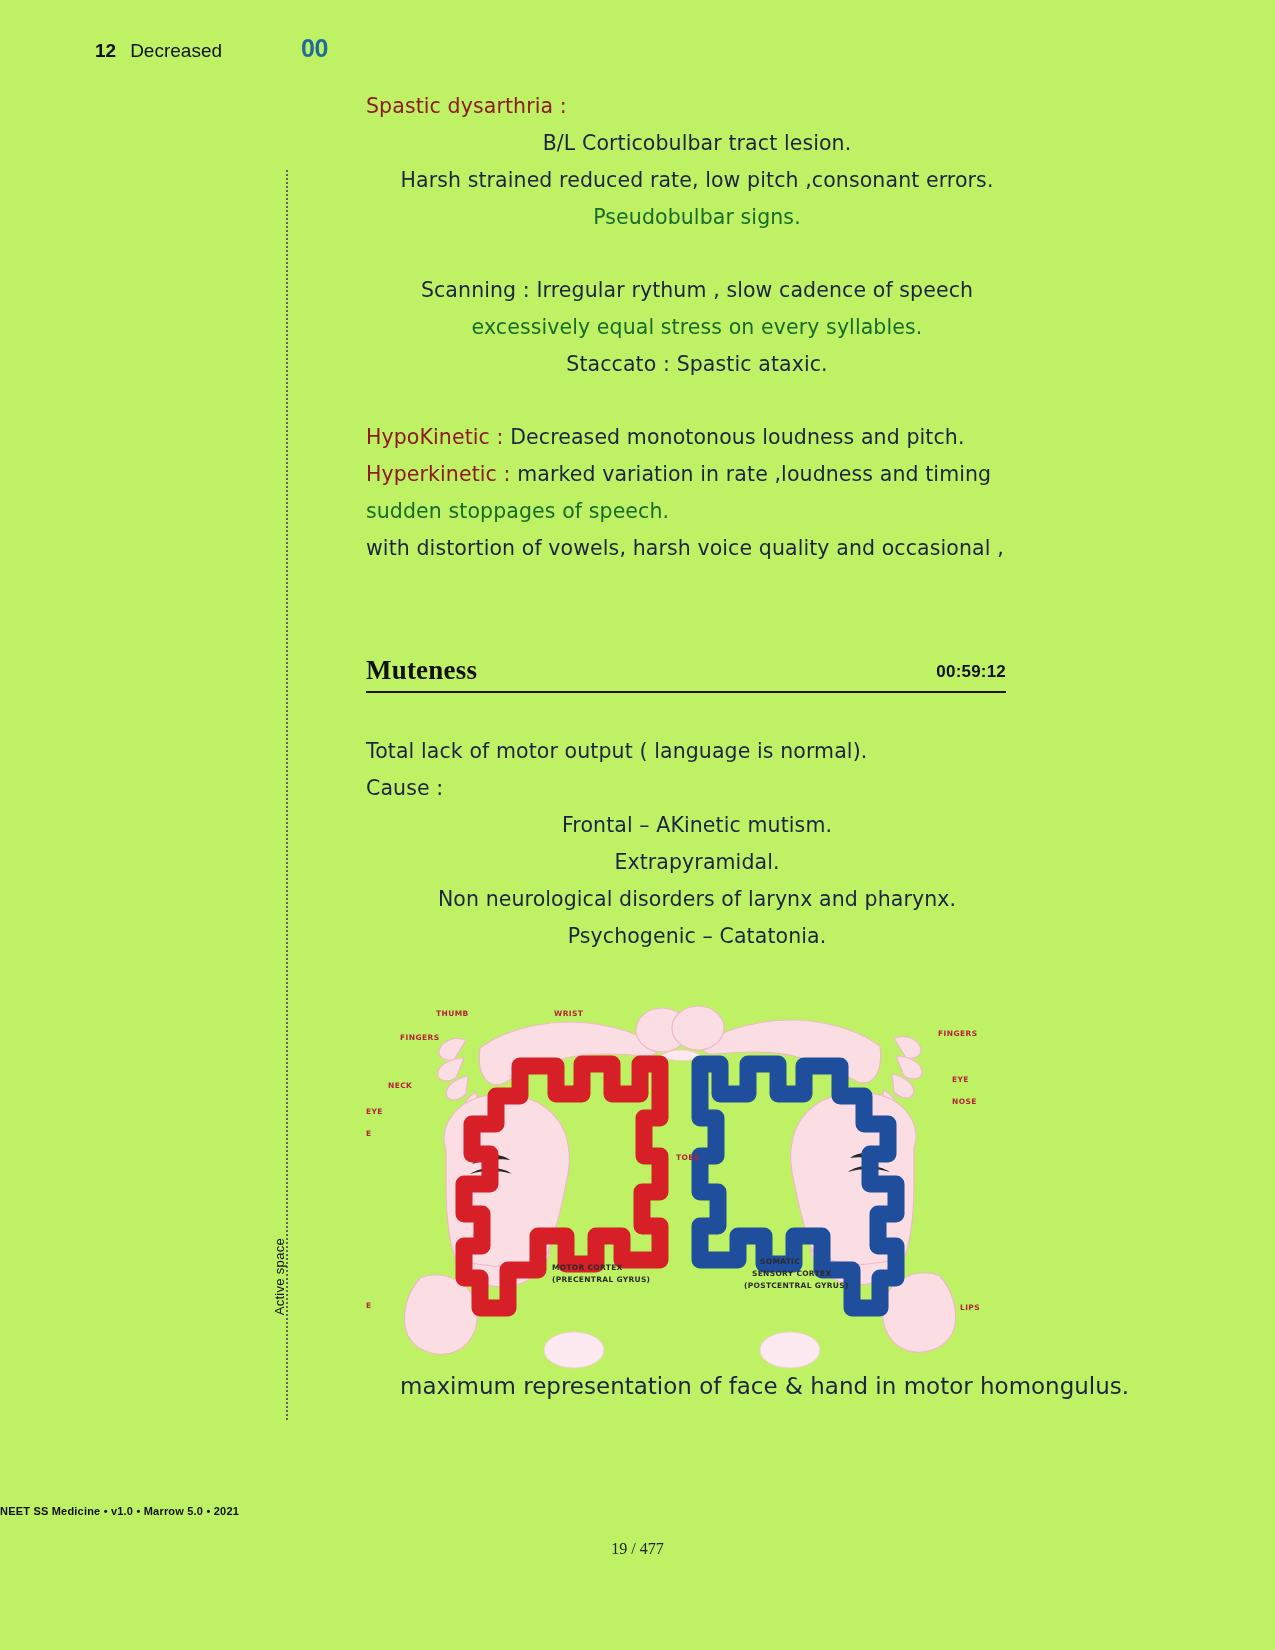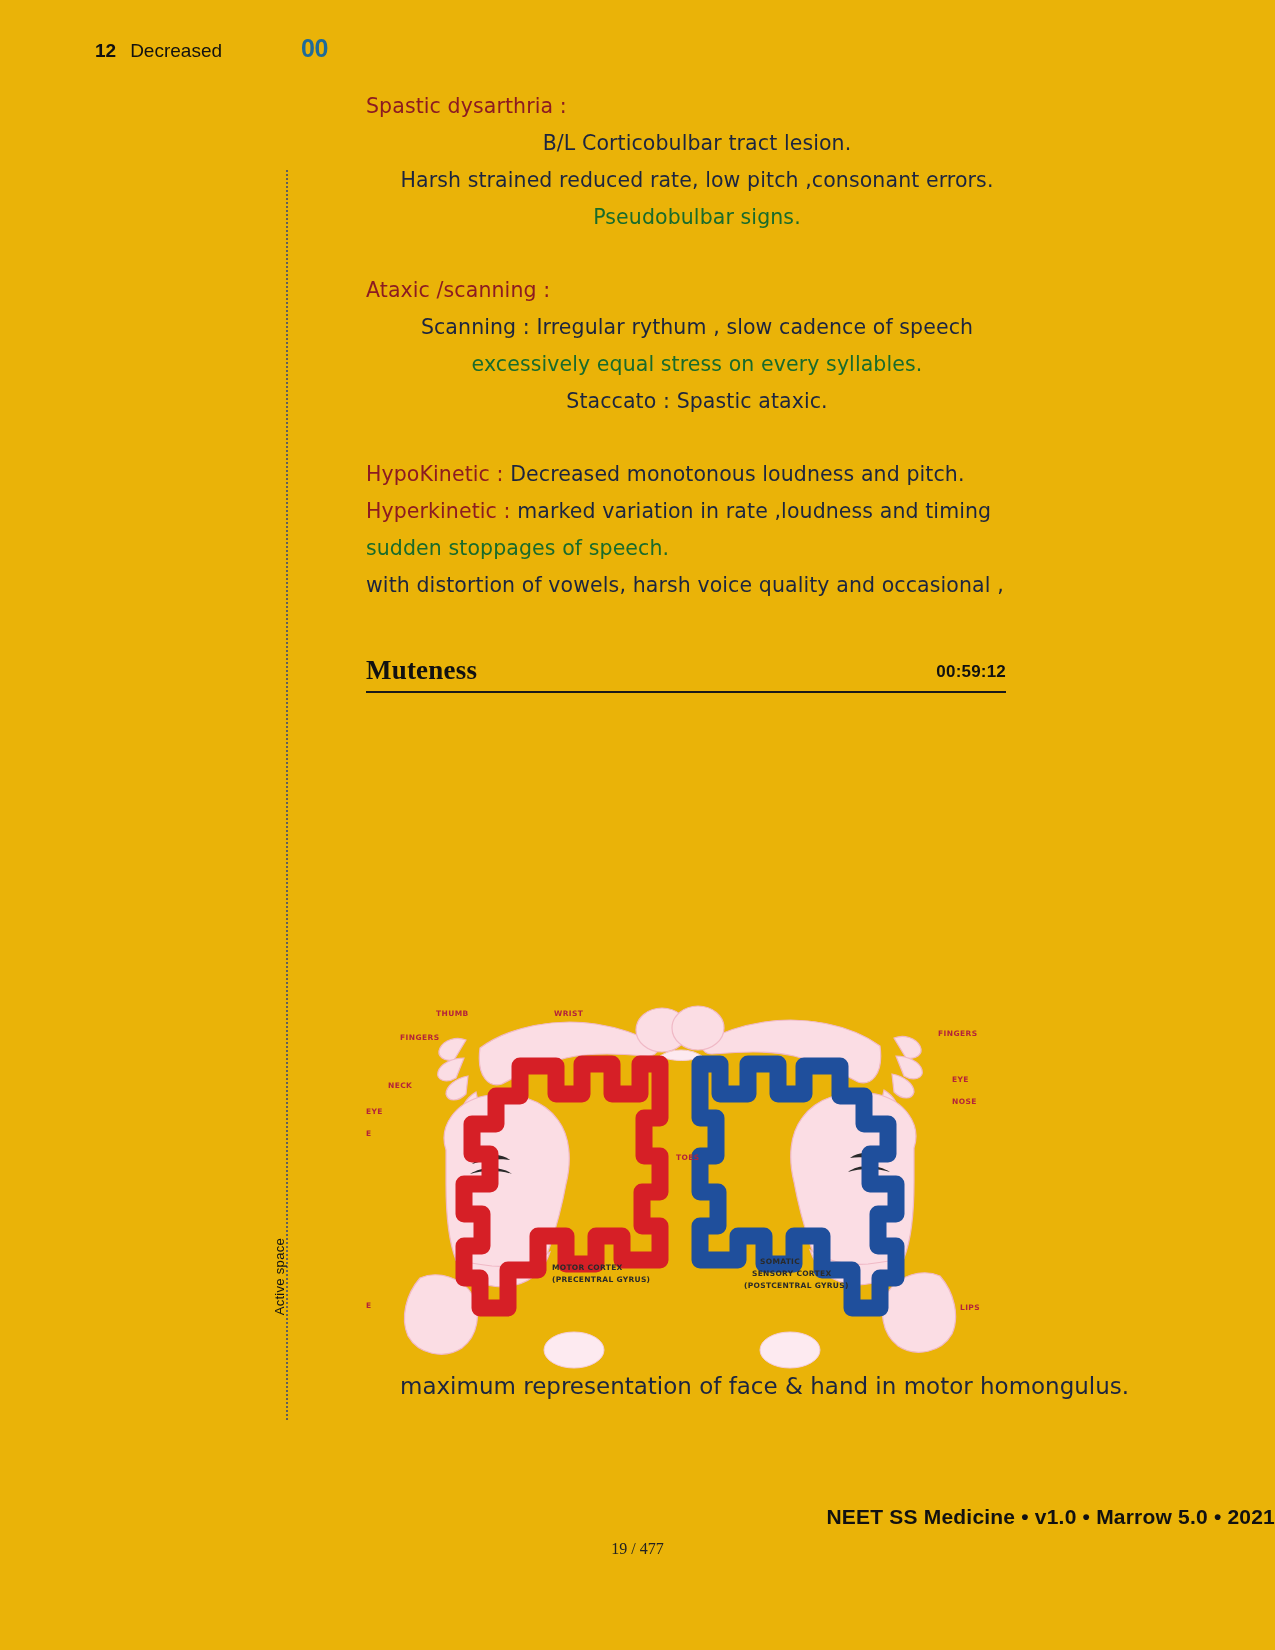--- a/index.html
+++ b/index.html
@@ -8,21 +8,21 @@
     background: #ffffff;
   }
   body {
     font-family: "Liberation Sans", sans-serif;
     -webkit-font-smoothing: antialiased;
   }
   .page {
     position: relative;
     width: 1275px;
     height: 1650px;
-    background: #eab308;
+    background: #bef264;
     overflow: hidden;
     box-sizing: border-box;
   }
 
   
   .page-header {
     position: absolute;
     left: 95px;
     top: 34px;
     display: flex;
@@ -148,22 +148,22 @@
     color: #1c2540;
     white-space: nowrap;
   }
 
   
   .footer {
     position: absolute;
     left: 0;
     right: 0;
     top: 1505px;
-    text-align: right;
-    font-size: 21px;
+    text-align: left;
+    font-size: 11px;
     font-weight: 700;
     color: #111111;
     letter-spacing: 0.2px;
   }
   .pagenum {
     position: absolute;
     left: 0;
     right: 0;
     top: 1540px;
     text-align: center;
@@ -188,41 +188,48 @@
 
   <div class="content">
 
     <div class="hw red">Spastic dysarthria :</div>
     <div class="hw navy indent1">B/L Corticobulbar tract lesion.</div>
     <div class="hw navy indent1">Harsh strained reduced rate, low pitch ,consonant errors.</div>
     <div class="hw green indent1">Pseudobulbar signs.</div>
 
     <div class="gap-md"></div>
 
-    <div class="hw red">Ataxic /scanning :</div>
     <div class="hw indent1 mixline"><span class="seg-navy">Scanning : </span><span class="seg-navy">Irregular rythum , slow cadence of speech</span></div>
     <div class="hw green indent1">excessively equal stress on every syllables.</div>
     <div class="hw navy indent1">Staccato : Spastic ataxic.</div>
 
     <div class="gap-md"></div>
 
     <div class="hw mixline"><span class="seg-red">HypoKinetic : </span><span class="seg-navy">Decreased monotonous loudness and pitch.</span></div>
     <div class="hw mixline"><span class="seg-red">Hyperkinetic : </span><span class="seg-navy">marked variation in rate ,loudness and timing</span></div>
     <div class="hw green">sudden stoppages of speech.</div>
     <div class="hw navy">with distortion of vowels, harsh voice quality and occasional ,</div>
   </div>
 
   <div class="sect">
     <div class="sect-row">
       <span class="sect-title">Muteness</span>
       <span class="sect-time">00:59:12</span>
     </div>
     <div class="sect-rule"></div>
   </div>
 
+  <div class="content" style="top:733px;">
+    <div class="hw navy">Total lack  of motor output ( language is normal).</div>
+    <div class="hw navy">Cause :</div>
+    <div class="hw navy indent1">Frontal – AKinetic mutism.</div>
+    <div class="hw navy indent1">Extrapyramidal.</div>
+    <div class="hw navy indent1">Non neurological disorders of larynx and pharynx.</div>
+    <div class="hw navy indent1">Psychogenic – Catatonia.</div>
+  </div>
 
   <div class="figure">
     <svg class="fig-svg" viewBox="0 0 640 400" xmlns="http://www.w3.org/2000/svg">
 
       <g fill="#fbdde4" stroke="#f0b9c6" stroke-width="1.2">
 
         <path d="M120 70 C150 48 196 40 236 46 C262 50 282 58 296 66 C300 72 296 78 288 78
                  C262 76 232 74 206 80 C182 86 160 96 142 106 C130 110 116 100 120 70 Z"></path>
         <path d="M106 62 C96 58 84 62 80 70 C76 78 84 84 94 82 Z"></path>
         <path d="M104 80 C92 80 80 86 78 94 C76 102 86 106 96 100 Z"></path>

